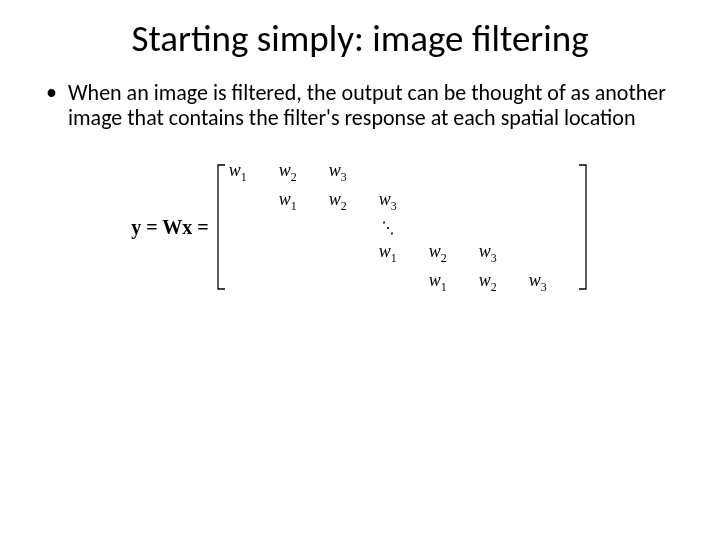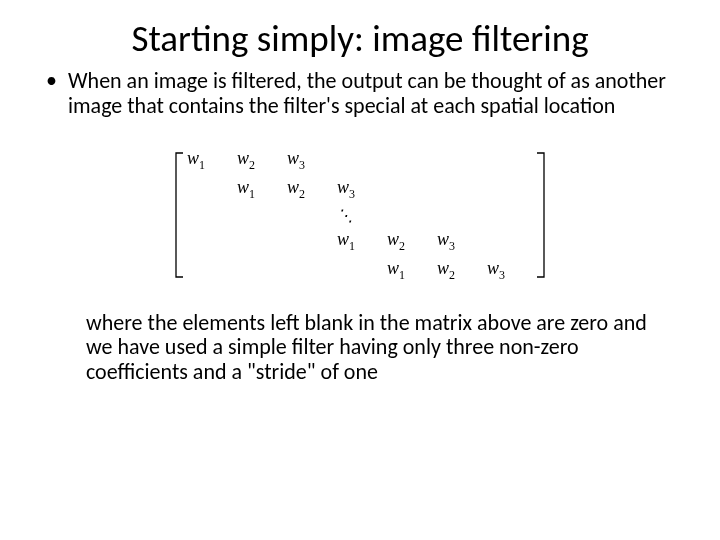--- a/index.html
+++ b/index.html
@@ -1,18 +1,18 @@
 <!DOCTYPE html>
 <html><head>
 <meta charset="utf-8">
 <style>
   * { margin: 0; padding: 0; box-sizing: border-box; }
   html, body { width: 720px; height: 540px; background: #fff; font-family: Calibri, Arial, sans-serif; color: #000; }
   .slide { width: 720px; height: 540px; padding: 10px 36px 20px 36px; position: relative; }
-  .title { font-size: 37px; font-weight: 400; text-align: center; margin-top: 6px; margin-bottom: 8px; }
+  .title { font-size: 37px; font-weight: 400; text-align: center; margin-top: 6px; margin-bottom: 20px; }
   ul.bullets { list-style: none; padding-left: 32px; }
   ul.bullets > li { position: relative; font-size: 22px; line-height: 1.12; margin-bottom: 2px; }
   ul.bullets > li::before { content: "•"; position: absolute; left: -22px; top: 0; font-size: 22px; }
   .bold { font-weight: 700; }
   .matrix-block { display: flex; align-items: center; justify-content: center; margin: 28px auto 26px auto; }
   .eq-lhs { font-family: "Times New Roman", serif; font-size: 20px; font-weight: 700; margin-right: 6px; white-space: nowrap; }
   .bracket { font-family: "Times New Roman", serif; display: inline-block; }
   .bracket svg { display: block; }
   table.mat { border-collapse: collapse; font-family: "Times New Roman", serif; font-size: 18px; font-style: italic; }
   table.mat td { width: 50px; height: 24px; vertical-align: middle; padding: 2px 2px; font-style: italic; }
@@ -21,24 +21,25 @@
   .closing { font-size: 22px; line-height: 1.12; padding-left: 50px; padding-right: 10px; }
 </style>
 </head>
 <body>
 
 <div class="slide">
 
   <h1 class="title">Starting simply: image filtering</h1>
 
   <ul class="bullets">
-    <li>When an image is filtered, the output can be thought of as another image that contains the filter's special at each spatial location</li>
+    <li>When an image is filtered, the output can be thought of as another image that contains the filter's response at each spatial location</li>
   </ul>
 
   <div class="matrix-block">
+    <span class="eq-lhs">y = Wx =</span>
     <span class="bracket">
       <svg width="12" height="128" viewBox="0 0 12 128">
           <path d="M10 2 H3 V126 H10" stroke="#000" stroke-width="1.3" fill="none"></path>
         </svg>
     </span>
     <table class="mat">
       <tbody>
           <tr>
         <td><span>w</span><span class="sub">1</span></td>
         <td><span>w</span><span class="sub">2</span></td>
@@ -86,15 +87,14 @@
       </tr>
     </tbody>
       </table>
     <span class="bracket">
       <svg width="12" height="128" viewBox="0 0 12 128">
           <path d="M2 2 H9 V126 H2" stroke="#000" stroke-width="1.3" fill="none"></path>
         </svg>
     </span>
   </div>
 
-  <p class="closing">where the elements left blank in the matrix above are zero and we have used a simple filter having only three non-zero coefficients and a "stride" of one</p>
 
 </div>
 
 </body></html>

